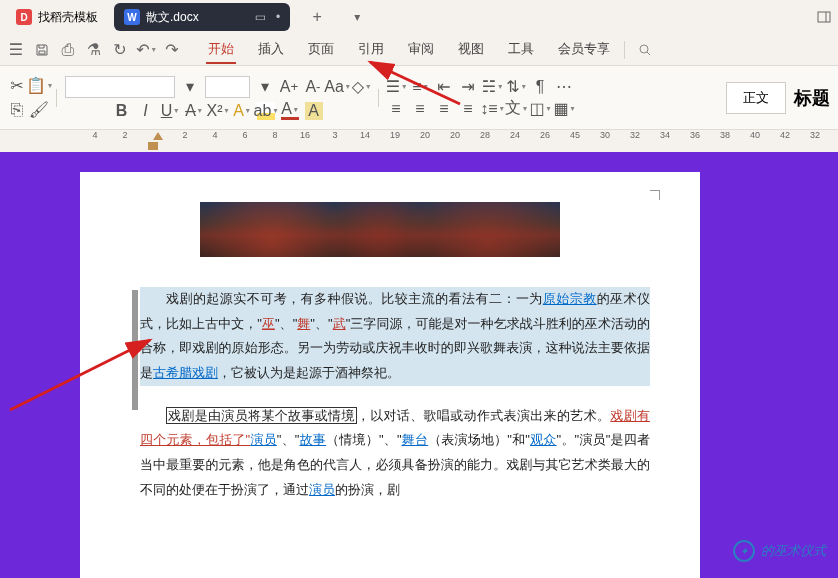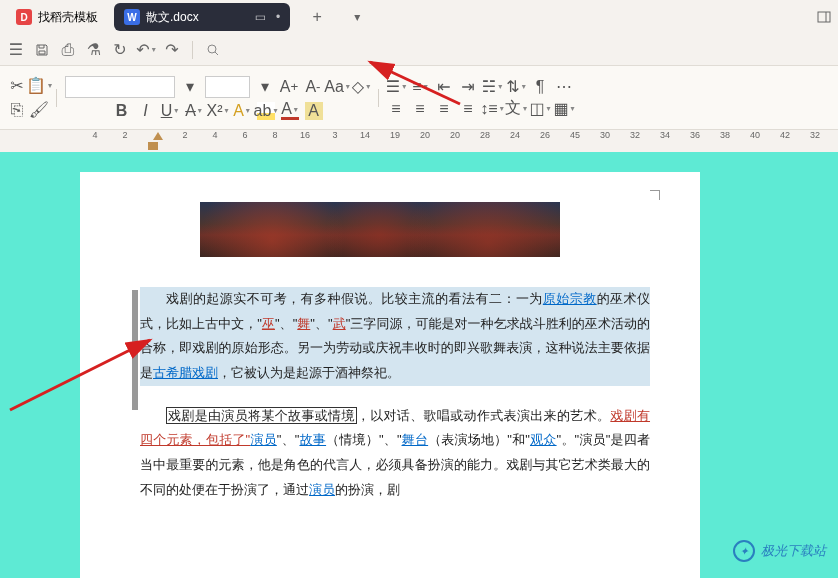--- a/index.html
+++ b/index.html
@@ -31,21 +31,21 @@
 .size-box { width: 45px; height: 22px; border: 1px solid #ccc; background: #fff; font-size: 11px; padding: 0 4px; }
 .styles { margin-left: auto; display: flex; gap: 8px; align-items: center; }
 .style-btn { border: 1px solid #d0ccc5; background: #fff; padding: 6px 16px; font-size: 13px; cursor: pointer; }
 
 .ruler { height: 22px; background: #f5f2ee; position: relative; font-size: 9px; color: #666; user-select: none; padding-left: 80px; }
 .ruler-ticks { display: flex; gap: 0; }
 .tick { width: 30px; text-align: center; }
 .ruler-marker { position: absolute; left: 153px; top: 2px; width: 0; height: 0; border-left: 5px solid transparent; border-right: 5px solid transparent; border-bottom: 8px solid #c09050; }
 .ruler-marker2 { position: absolute; left: 153px; top: 12px; width: 10px; height: 8px; background: #c09050; transform: translateX(-5px); }
 
-.doc-area { background: #5eead4; height: calc(578px - 152px); overflow: hidden; position: relative; padding: 20px 0 7px 80px; }
+.doc-area { background: #6d28d9; height: calc(578px - 152px); overflow: hidden; position: relative; padding: 20px 0 7px 80px; }
 .page { width: 620px; background: #fff; min-height: 600px; position: relative; padding: 30px 50px 20px 60px; }
 .margin-bracket { position: absolute; width: 10px; height: 10px; border-right: 1px solid #999; border-bottom: 1px solid #999; }
 .margin-bracket.tr { top: 18px; right: 40px; transform: rotate(-90deg); }
 
 .left-bar { position: absolute; left: 52px; top: 118px; width: 6px; height: 120px; background: #999; }
 
 .doc-img { width: 360px; height: 55px; margin-left: 60px; margin-bottom: 30px; background: linear-gradient(to bottom, #2a3550 0%, #4a3530 40%, #6b3028 60%, #3a2520 100%); position: relative; overflow: hidden; }
 .doc-img::after { content: ""; position: absolute; inset: 0; background:
   radial-gradient(circle at 20% 70%, rgba(180,60,40,.6) 0%, transparent 25%),
   radial-gradient(circle at 50% 60%, rgba(160,50,35,.5) 0%, transparent 30%),
@@ -100,20 +100,30 @@
       <svg width="14" height="14" viewBox="0 0 14 14">
           <path d="M2 2 h9 l1 1 v9 h-10 z M4 2 v3 h5 v-3 M4 8 h6 v3 h-6 z" fill="none" stroke="#666"></path>
         </svg>
     </span>
     <span class="small-icon">⎙</span>
     <span class="small-icon">⚗</span>
     <span class="small-icon">↻</span>
     <span class="small-icon dd">↶</span>
     <span class="small-icon">↷</span>
   </div>
+  <div class="menu-tabs">
+    <span class="menu-tab active">开始</span>
+    <span class="menu-tab">插入</span>
+    <span class="menu-tab">页面</span>
+    <span class="menu-tab">引用</span>
+    <span class="menu-tab">审阅</span>
+    <span class="menu-tab">视图</span>
+    <span class="menu-tab">工具</span>
+    <span class="menu-tab">会员专享</span>
+  </div>
   <span class="divider"></span>
   <span class="small-icon">
     <svg width="14" height="14" viewBox="0 0 14 14">
         <circle cx="6" cy="6" r="4" fill="none" stroke="#888"></circle>
         <line x1="9" y1="9" x2="12" y2="12" stroke="#888"></line>
       </svg>
   </span>
 </div>
 
 <div class="ribbon">
@@ -172,20 +182,24 @@
     <div class="row">
       <span class="rib-icon">≡</span>
       <span class="rib-icon">≡</span>
       <span class="rib-icon">≡</span>
       <span class="rib-icon">≡</span>
       <span class="rib-icon dd">↕≡</span>
       <span class="rib-icon dd">文</span>
       <span class="rib-icon dd">◫</span>
       <span class="rib-icon dd">▦</span>
     </div>
+  </div>
+  <div class="styles">
+    <button class="style-btn">正文</button>
+    <span style="font-size:18px;font-weight:bold">标题</span>
   </div>
 </div>
 
 <div class="ruler">
   <div class="ruler-marker"></div>
   <div class="ruler-marker2"></div>
   <div class="ruler-ticks">
     <span class="tick">4</span>
     <span class="tick">2</span>
     <span class="tick"></span>
@@ -242,14 +256,14 @@
   <defs>
       <marker id="ah2" markerWidth="10" markerHeight="10" refX="8" refY="3" orient="auto">
         <path d="M0,0 L9,3 L0,6 Z" fill="#d62020"></path>
       </marker>
     </defs>
   <line x1="10" y1="170" x2="150" y2="100" stroke="#d62020" stroke-width="3" marker-end="url(#ah2)"></line>
 </svg>
 
 <div class="watermark">
   <span class="wm-logo">✦</span>
-  <span>极光下载站</span>
+  <span>的巫术仪式</span>
 </div>
 
 </body></html>

